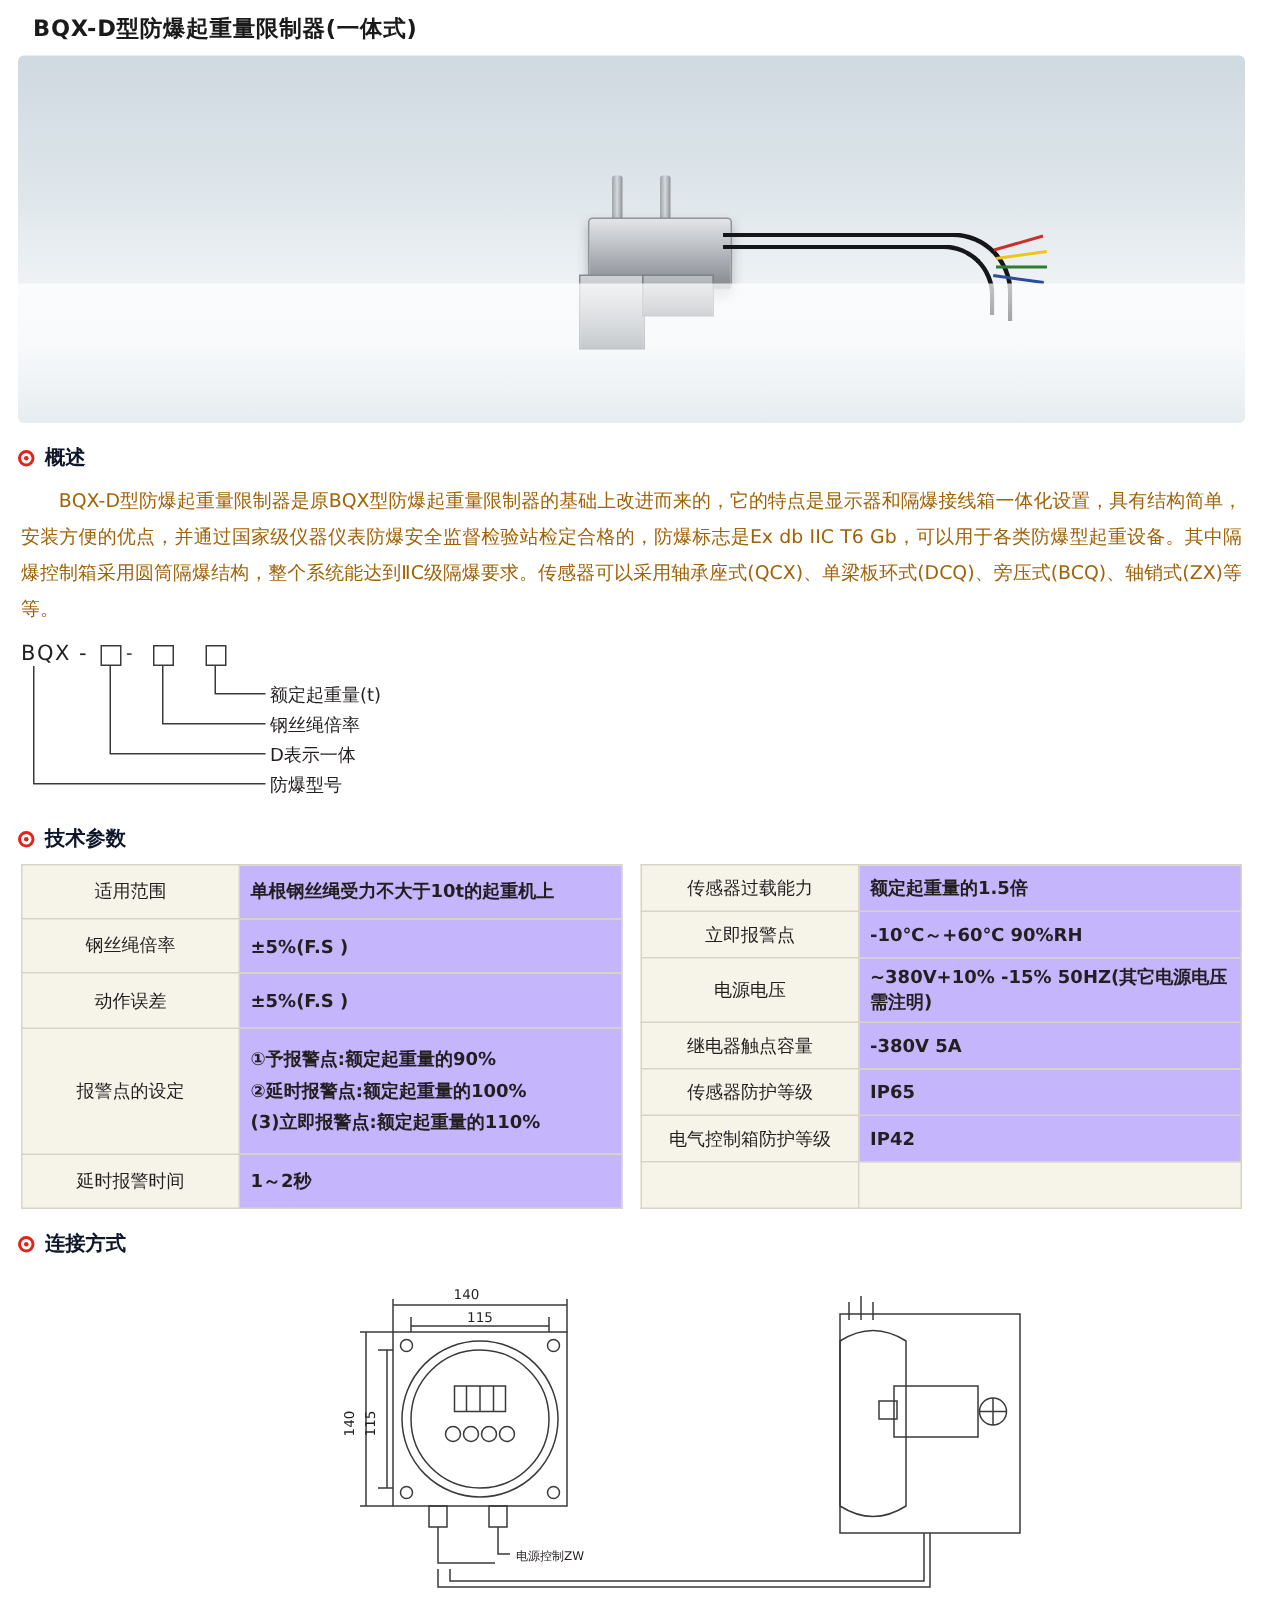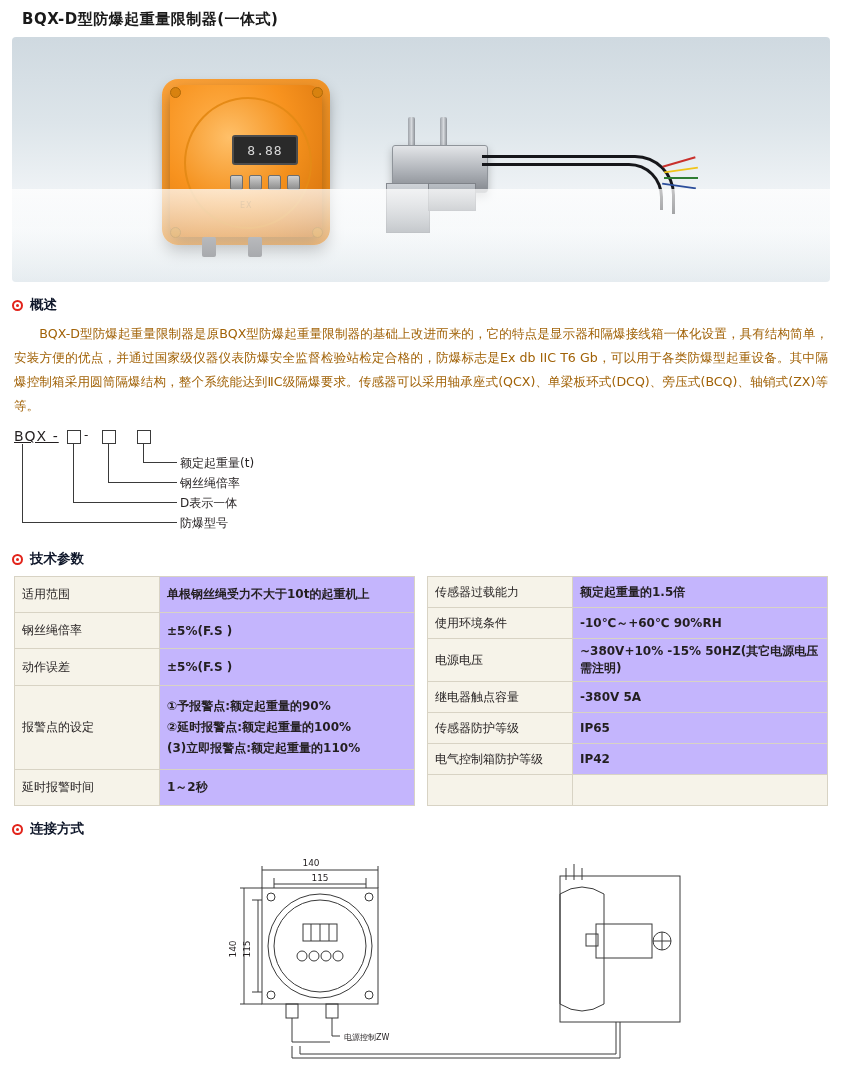--- a/index.html
+++ b/index.html
@@ -110,67 +110,47 @@
     margin:0 14px;
     font-size:12.6px;
     line-height:24px;
     text-align:justify;
     text-indent:2em;
     color:#a16207;
   }
 
   
   .model{position:relative;height:108px;margin:10px 0 0 14px;font-size:12px;}
-  .model-code{position:absolute;left:0;top:0;font-size:14px;letter-spacing:1px;white-space:nowrap;text-decoration:underline;}
+  .model-code{position:absolute;left:0;top:0;font-size:14px;letter-spacing:1px;white-space:nowrap;}
   .mbox{position:absolute;width:12px;height:12px;border:1px solid #3a3a3a;}
   .vline{position:absolute;width:1px;background:#3a3a3a;}
   .hline{position:absolute;height:1px;background:#3a3a3a;}
   .mlabel{position:absolute;font-size:12px;white-space:nowrap;color:#231f20;}
 
   
   .tables{display:flex;gap:12px;margin:8px 14px 0 14px;}
   .tbl{border-collapse:collapse;width:405px;font-size:12px;table-layout:fixed;}
   .tbl td{border:1px solid #d8d3c4;padding:4px 7px;height:22px;vertical-align:middle;color:#231f20;}
-  .tbl td.k{background:#f6f3e9;width:130px;}
+  .tbl td.k{background:#f6f3e9;width:130px;text-align:center;}
   .tbl td.v{background:#c4b5fd;font-weight:bold;}
   .tbl td.blank{background:#f6f3e9;}
   .tbl td.multi{line-height:21px;}
 
   
   .conn{position:relative;height:230px;margin:6px 0 0 0;}
   .conn svg{display:block;}
 </style>
 </head>
 <body>
 
 <div class="page">
 
   <div class="doc-title">BQX-D型防爆起重量限制器(一体式)</div>
 
   <div class="hero">
-    <div class="device">
-      <div class="dev-flange"></div>
-      <div class="dev-body"></div>
-      <div class="dev-circle">
-        <div class="display">8.88</div>
-        <div class="btnrow">
-          <div class="btn-k"></div>
-          <div class="btn-k"></div>
-          <div class="btn-k"></div>
-          <div class="btn-k"></div>
-        </div>
-        <div class="dev-label">EX</div>
-      </div>
-      <div class="screw" style="left:8px;top:8px;"></div>
-      <div class="screw" style="left:150px;top:8px;"></div>
-      <div class="screw" style="left:8px;top:148px;"></div>
-      <div class="screw" style="left:150px;top:148px;"></div>
-      <div class="dev-foot"></div>
-      <div class="dev-foot2"></div>
-    </div>
 
     <div class="sensor">
       <div class="bolt" style="left:26px;top:0px;"></div>
       <div class="bolt" style="left:58px;top:0px;"></div>
       <div class="sen-block"></div>
       <div class="sen-block2"></div>
       <div class="sen-block3"></div>
     </div>
     <div class="cable" style="left:470px;top:118px;width:190px;"></div>
     <div class="cable2" style="left:470px;top:126px;width:178px;"></div>
@@ -244,21 +224,21 @@
       </tbody>
     </table>
 
     <table class="tbl">
       <tbody>
         <tr>
           <td class="k">传感器过载能力</td>
           <td class="v">额定起重量的1.5倍</td>
         </tr>
         <tr>
-          <td class="k">使用环境条件</td>
+          <td class="k">立即报警点</td>
           <td class="v">-10℃～+60℃ 90%RH</td>
         </tr>
         <tr>
           <td class="k">电源电压</td>
           <td class="v">~380V+10% -15% 50HZ(其它电源电压需注明)</td>
         </tr>
         <tr>
           <td class="k">继电器触点容量</td>
           <td class="v">-380V 5A</td>
         </tr>

